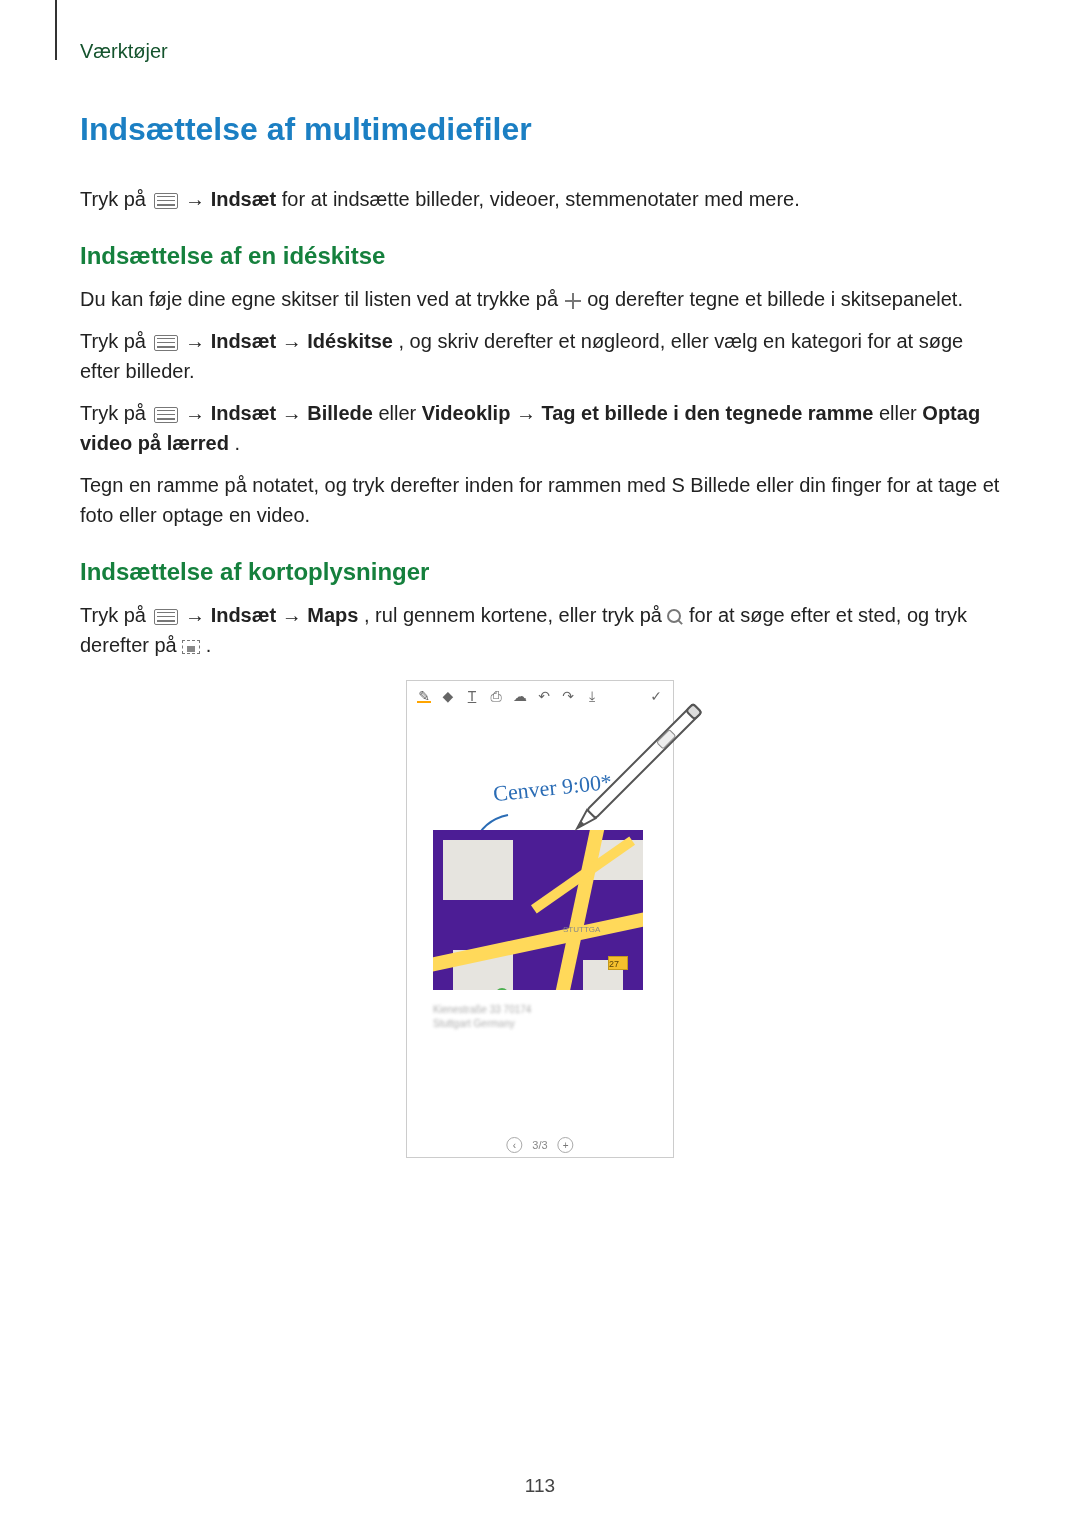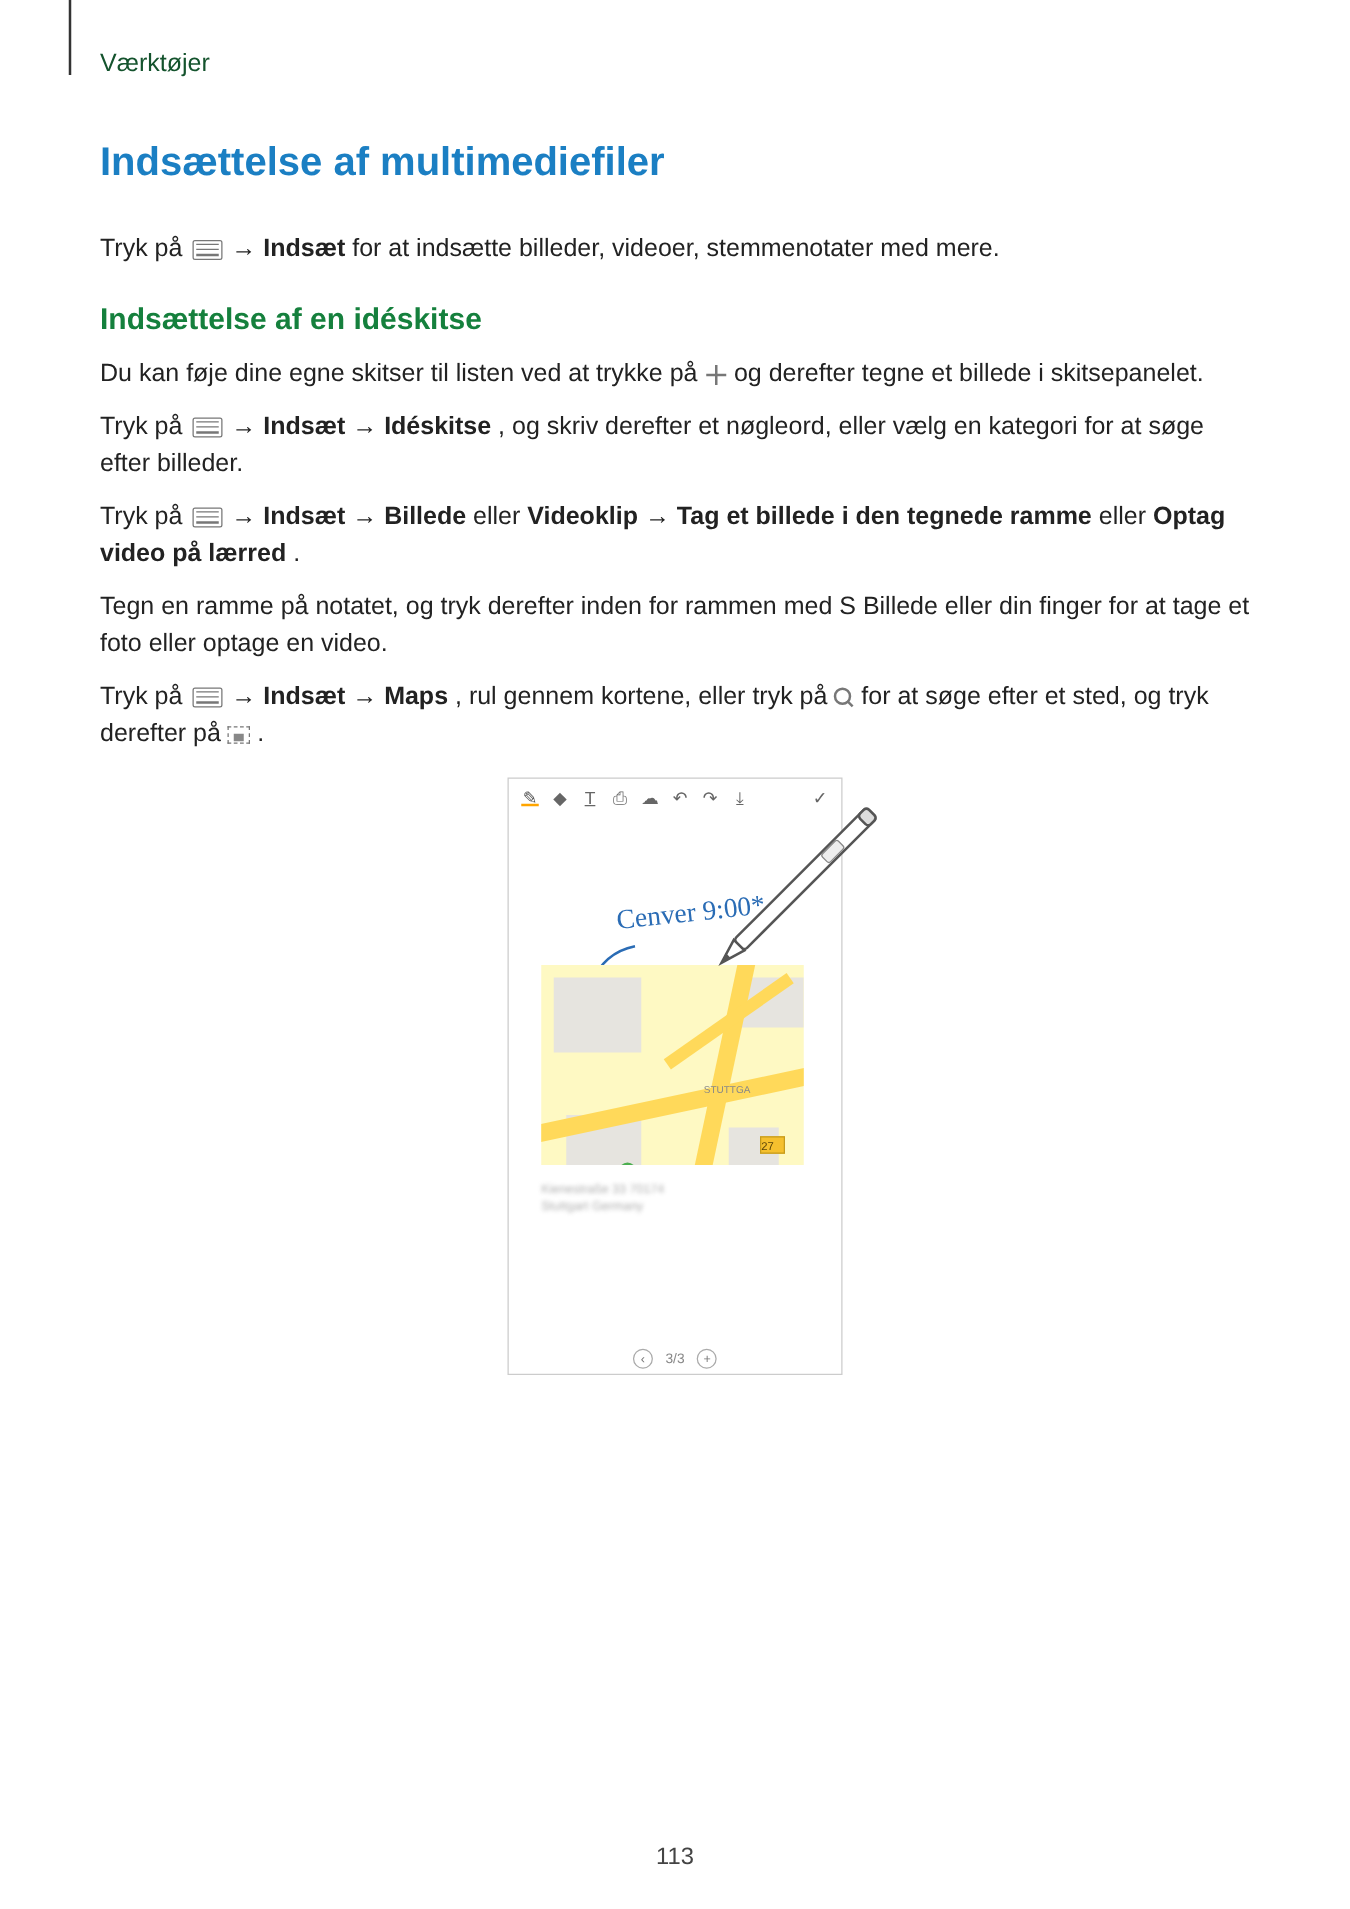--- a/index.html
+++ b/index.html
@@ -190,38 +190,38 @@
     width: 50px;
     height: 40px;
   }
   .arrow-drawn svg { width: 100%; height: 100%; }
   .map-snippet {
     position: absolute;
     top: 115px;
     left: 20px;
     width: 210px;
     height: 160px;
-    background: #fef9c3;
+    background: #4c1d95;
     overflow: hidden;
   }
   .road-y {
     position: absolute;
     background: #ffd95a;
   }
   .road1 { width: 220px; height: 14px; top: 105px; left: -5px; transform: rotate(-12deg); }
   .road2 { width: 14px; height: 170px; left: 140px; top: -5px; transform: rotate(12deg); }
   .road3 { width: 120px; height: 10px; top: 40px; left: 90px; transform: rotate(-35deg); }
   .block { position: absolute; background: #e6e4df; }
   .b1 { width: 70px; height: 60px; top: 10px; left: 10px; }
   .b2 { width: 60px; height: 40px; top: 120px; left: 20px; }
   .b3 { width: 40px; height: 40px; top: 130px; left: 150px; }
   .b4 { width: 50px; height: 40px; top: 10px; left: 160px; }
   .marker-27 {
     position: absolute;
-    top: 137px;
+    top: 126px;
     left: 175px;
     width: 20px;
     height: 14px;
     background: #f5c02e;
     border: 1px solid #c59a1c;
     font-size: 9px;
     line-height: 14px;
     color: #5a4408;
   }
   .marker-s {
@@ -355,20 +355,21 @@
     <span class="bold">Videoklip</span>
     <span> → </span>
     <span class="bold">Tag et billede i den tegnede ramme</span>
     <span> eller </span>
     <span class="bold">Optag video på lærred</span>
     <span>.</span>
   </p>
 
   <p>Tegn en ramme på notatet, og tryk derefter inden for rammen med S Billede eller din finger for at tage et foto eller optage en video.</p>
 
+  <h2>Indsættelse af kortoplysninger</h2>
 
   <p>
     <span>Tryk på </span>
     <span class="menu-icon">
         <span></span>
         <span></span>
         <span></span>
       </span>
     <span> → </span>
     <span class="bold">Indsæt</span>

